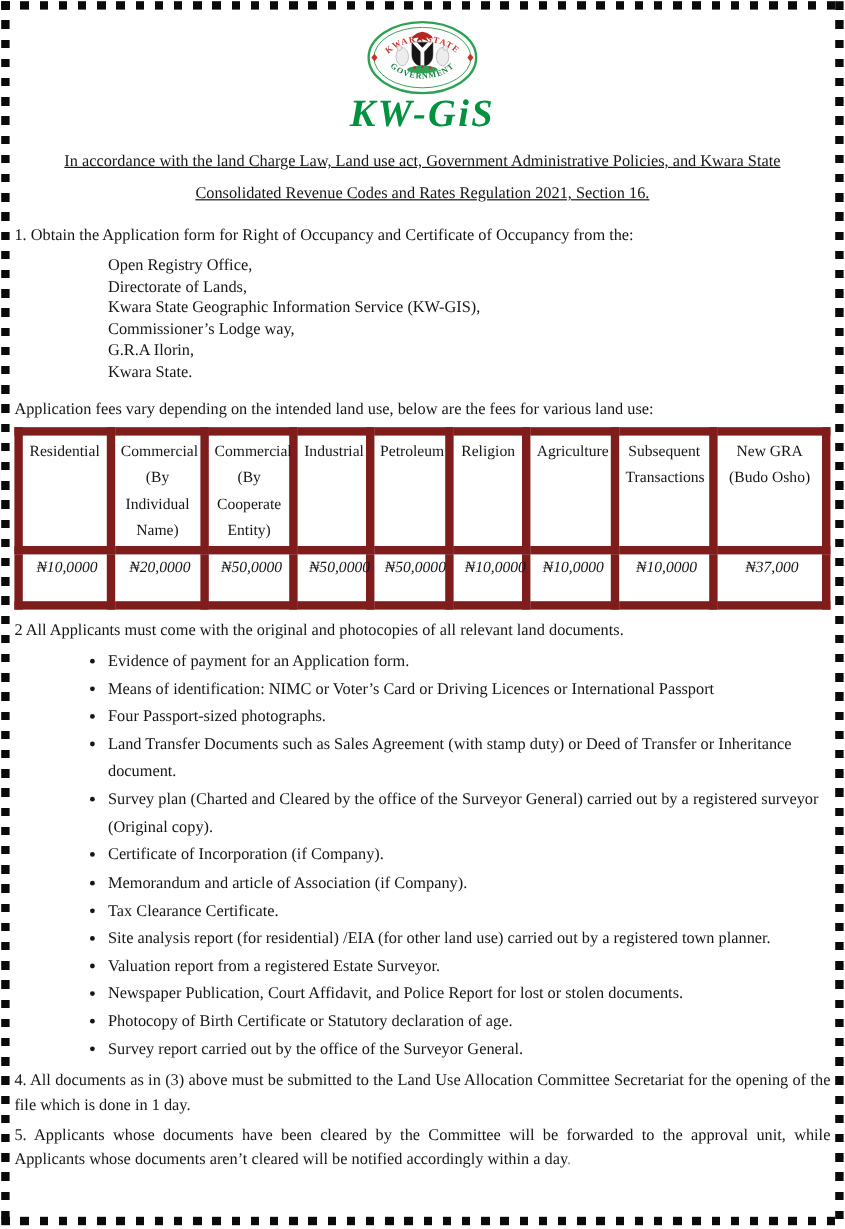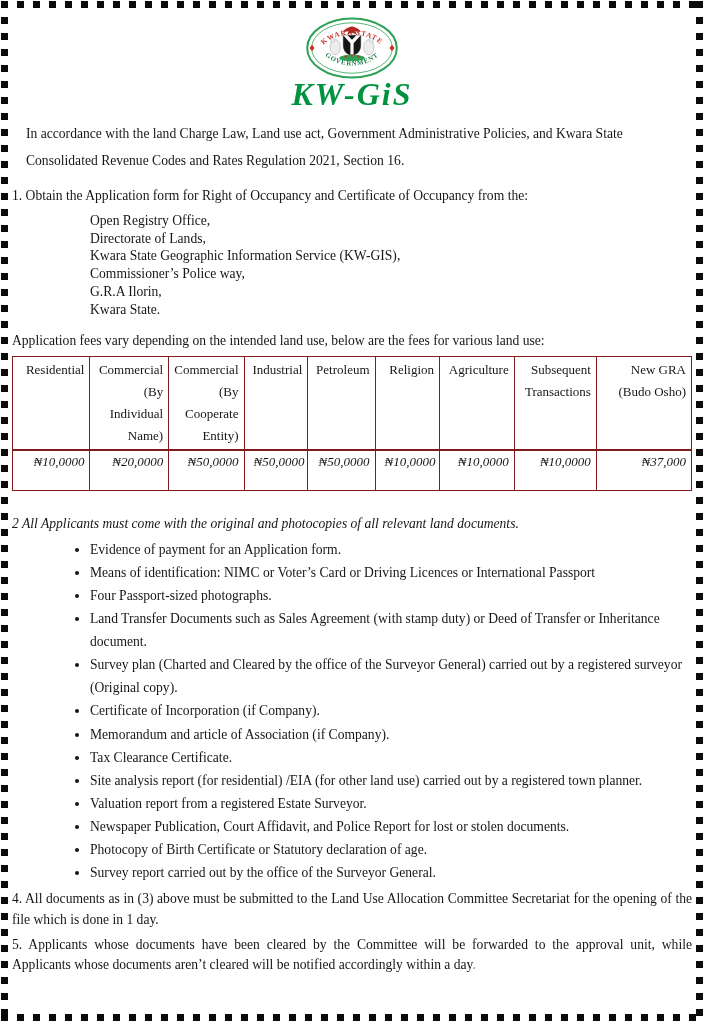--- a/index.html
+++ b/index.html
@@ -23,31 +23,31 @@
 
   .logo-block { text-align:center; margin-top:6px; }
   .seal { display:block; margin:0 auto; }
   .brand {
     font-family:"Liberation Serif","DejaVu Serif",serif;
     font-weight:700; font-style:italic;
     font-size:32px; letter-spacing:2px; line-height:1;
     color:#00923f; margin-top:-2px;
   }
   .title { text-align:center; font-weight:700; font-size:14.6px; letter-spacing:.2px; margin-top:20px; }
-  .intro { text-align:left; line-height:2.0; margin-top:10px; padding:0 14px; }
+  .intro { text-align:center; line-height:2.0; margin-top:10px; padding:0 14px;text-decoration:underline; }
   .step  { margin-top:12px; line-height:1.5; }
   .address { margin:5px 0 0 78px; line-height:1.31; }
   .fees-intro { margin-top:14px; }
 
   table.fees { width:100%; border-collapse:collapse; margin-top:7px; font-size:13px; table-layout:fixed; }
-  table.fees th, table.fees td { border:1px solid #7f1d1d; text-align:right; vertical-align:top; padding:2px 5px; font-weight:400; }
+  table.fees th, table.fees td { border:7px solid #7f1d1d; text-align:center; vertical-align:top; padding:2px 5px; font-weight:400; }
   table.fees th { line-height:1.7; }
   table.fees td { border-top-width:2px; padding:3px 5px 20px 9px;font-style:italic; }
 
-  .after-table { margin-top:22px; line-height:1.6;font-style:italic; }
+  .after-table { margin-top:6px; line-height:1.6; }
   .step3 { margin-top:4px; line-height:1.6; }
   ul.docs { margin:3px 0 0 0; padding-left:78px; list-style:disc outside; }
   ul.docs li { line-height:1.7; }
 
   .just { text-align:justify; line-height:1.5; margin-top:5px; }
   .blue-dot { color:#5b9bd5; }
 </style>
 </head>
 <body>
 
@@ -94,21 +94,21 @@
 
 
     <p class="intro">In accordance with the land Charge Law, Land use act, Government Administrative Policies, and Kwara State Consolidated Revenue Codes and Rates Regulation 2021, Section 16.</p>
 
     <p class="step">1. Obtain the Application form for Right of Occupancy and Certificate of Occupancy from the:</p>
 
     <div class="address">
       <div>Open Registry Office,</div>
       <div>Directorate of Lands,</div>
       <div>Kwara State Geographic Information Service (KW-GIS),</div>
-      <div>Commissioner’s Police way,</div>
+      <div>Commissioner’s Lodge way,</div>
       <div>G.R.A Ilorin,</div>
       <div>Kwara State.</div>
     </div>
 
     <p class="fees-intro">Application fees vary depending on the intended land use, below are the fees for various land use:</p>
 
     <table class="fees">
       <colgroup>
         <col style="width:11.4%">
           <col style="width:11.6%">

